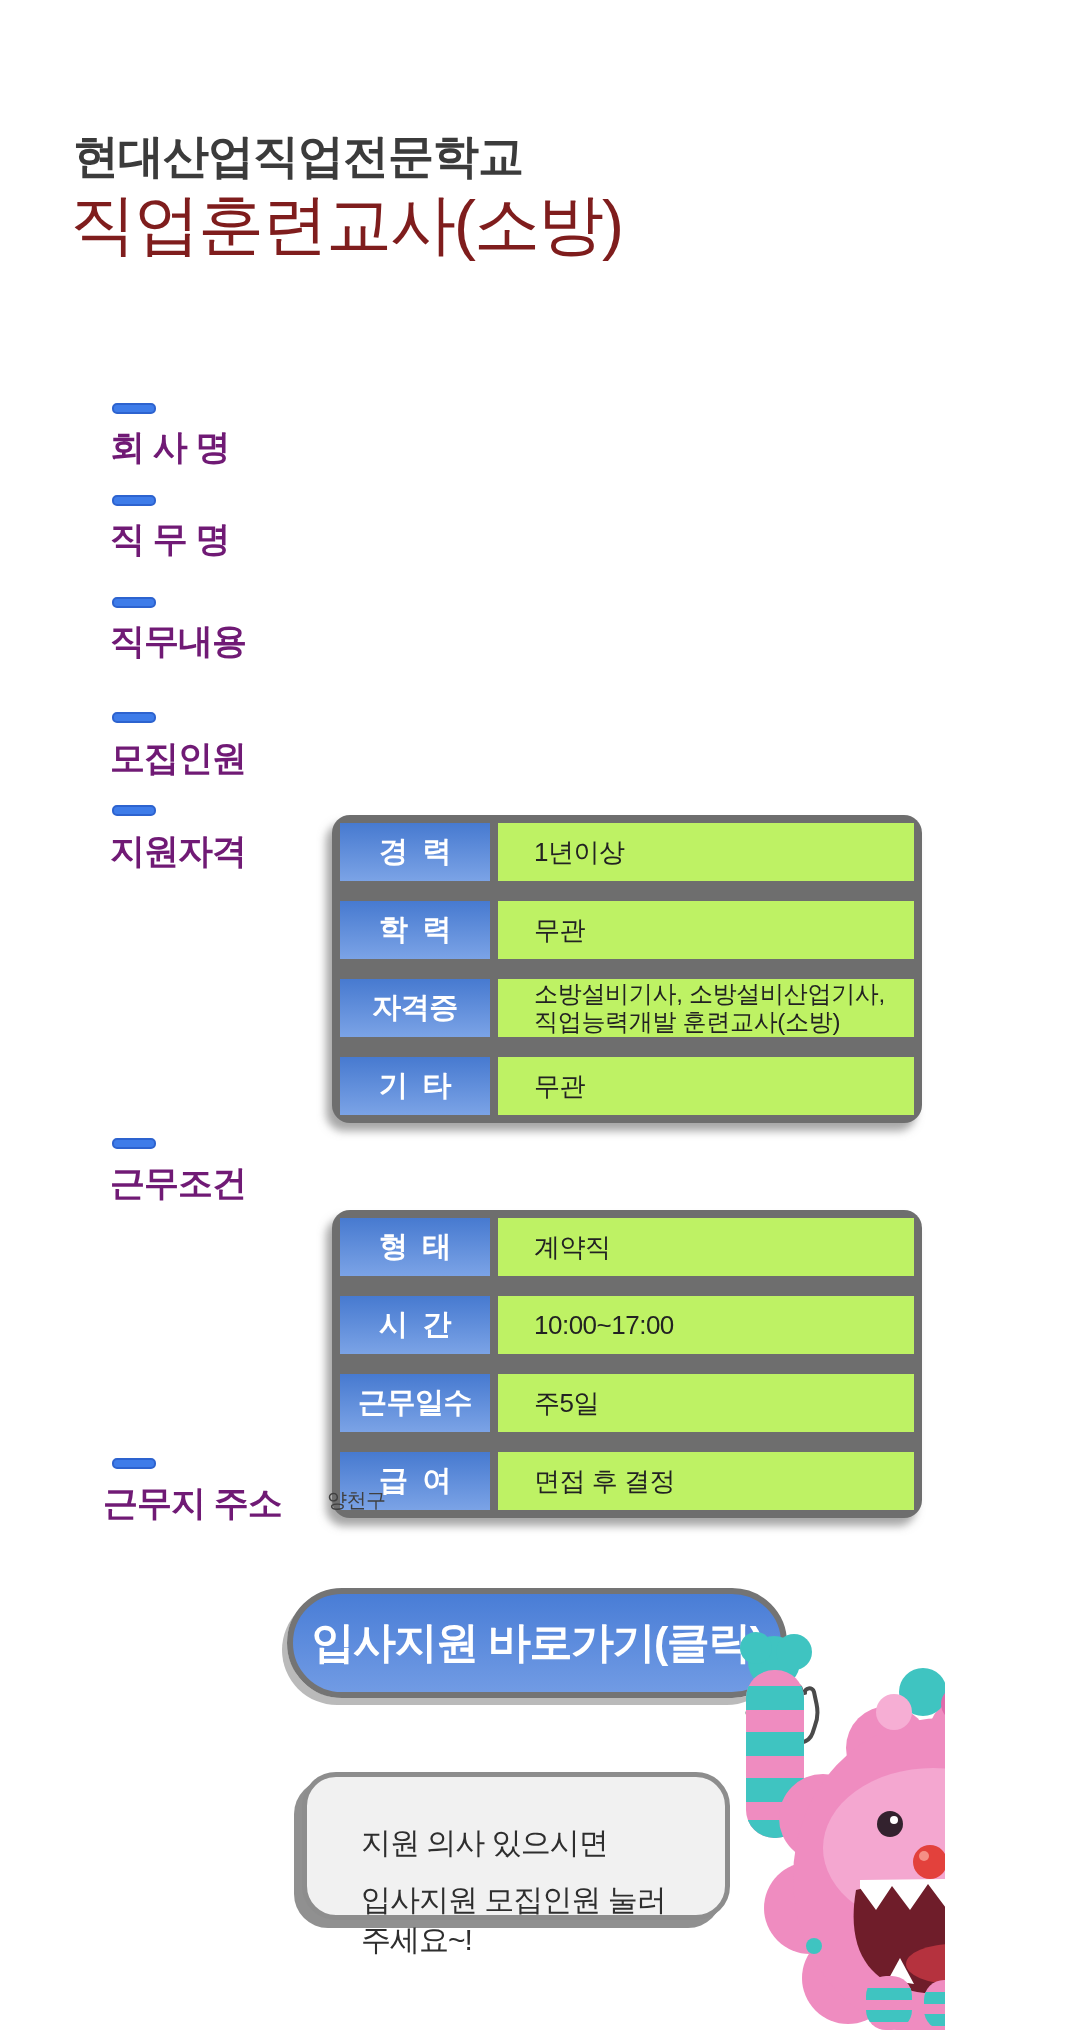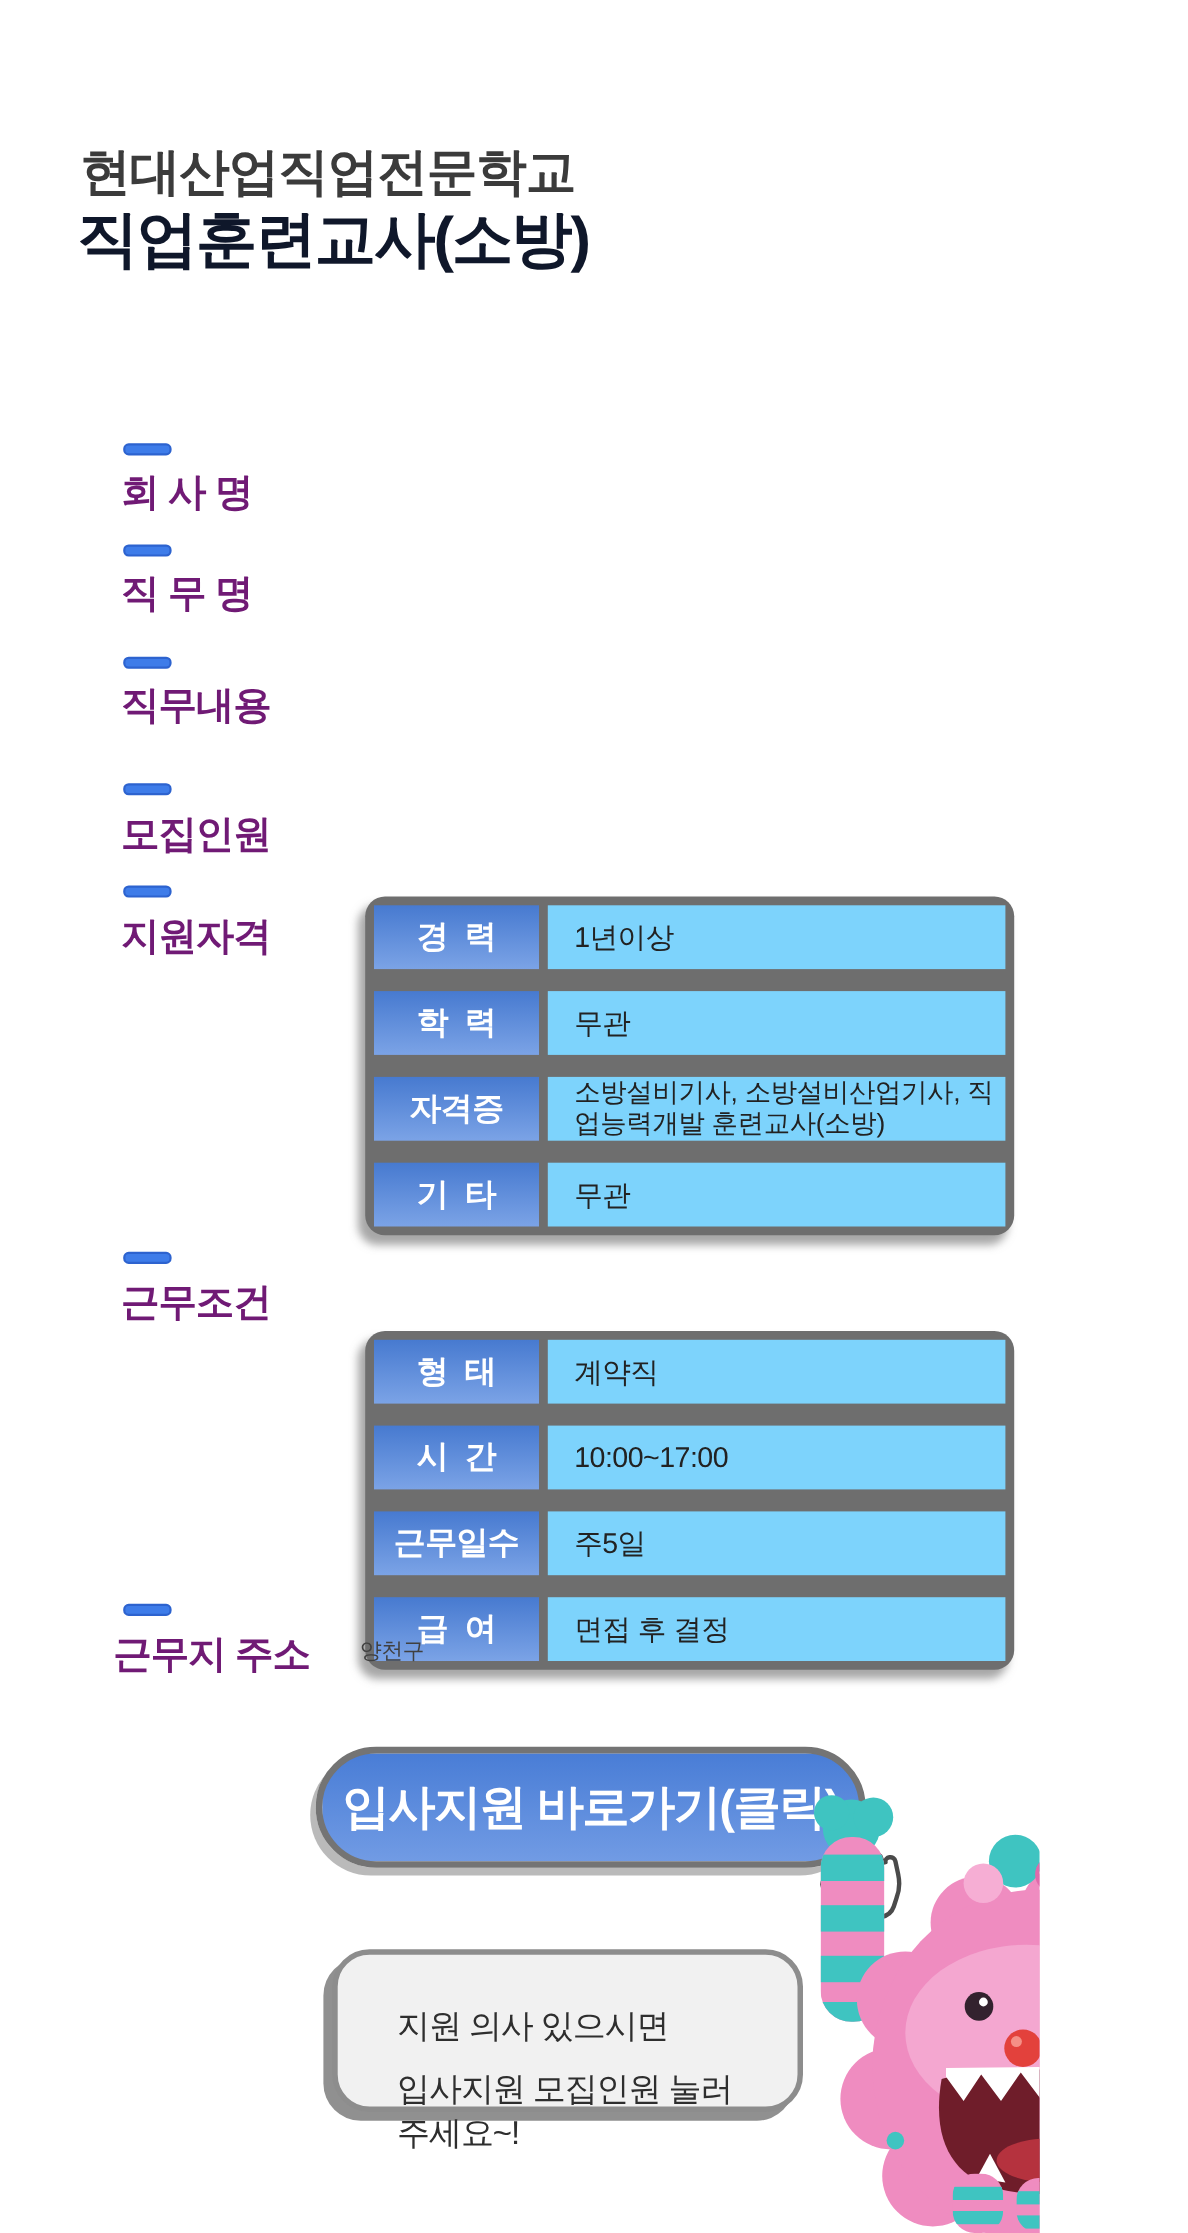--- a/index.html
+++ b/index.html
@@ -3,40 +3,40 @@
 <meta charset="utf-8">
 <style>
   html,body{margin:0;padding:0;background:#fff;}
   #poster{
     position:relative;width:945px;height:2030px;background:#ffffff;overflow:hidden;
     font-family:"Liberation Sans", sans-serif;
   }
   .abs{position:absolute;}
   
   .company-title{left:73px;top:126px;font-size:46px;font-weight:800;color:#3b3b3b;letter-spacing:-1px;}
-  .job-title{left:70px;top:180px;font-size:56px;font-weight:700;color:#0f172a;letter-spacing:-2px;}
+  .job-title{left:70px;top:180px;font-size:66px;font-weight:400;color:#7f1d1d;letter-spacing:-2px;}
   
   .dash{width:44px;height:11px;border-radius:5px;background:#3e7ce9;border:2px solid #2d63cf;box-sizing:border-box;}
   .sec-label{font-size:35px;font-weight:800;color:#701a75;letter-spacing:-1px;}
   .addr-value{font-size:20px;font-weight:400;color:#404040;letter-spacing:-0.5px;}
   
   .info-table{
     left:332px;width:590px;box-sizing:border-box;
     background:#6e6e6e;border-radius:18px;padding:8px;
     display:grid;grid-template-columns:150px 1fr;gap:20px 8px;
     box-shadow:-6px 8px 8px rgba(95,95,95,0.55);
   }
   .cell-label{
     height:58px;display:flex;align-items:center;justify-content:center;
     background:linear-gradient(180deg,#477ad0 0%,#7ba3e6 100%);
     color:#ffffff;font-size:29px;font-weight:800;letter-spacing:-0.5px;white-space:pre;
   }
   .cell-value{
-    height:58px;display:flex;align-items:center;background:#7dd3fc;
-    padding-left:24px;padding-right:6px;box-sizing:border-box;
+    height:58px;display:flex;align-items:center;background:#bef264;
+    padding-left:36px;padding-right:6px;box-sizing:border-box;
     color:#222222;font-size:26px;font-weight:500;letter-spacing:-0.5px;
   }
   .cell-value.small{font-size:24px;line-height:1.18;letter-spacing:-0.3px;}
   
   .apply-button{
     left:287px;top:1588px;width:500px;height:110px;box-sizing:border-box;
     border:6px solid #747474;border-radius:58px;
     background:linear-gradient(180deg,#497dd6 0%,#719be4 100%);
     box-shadow:-5px 7px 0 rgba(130,130,130,0.55);
     display:flex;align-items:center;justify-content:center;cursor:pointer;

